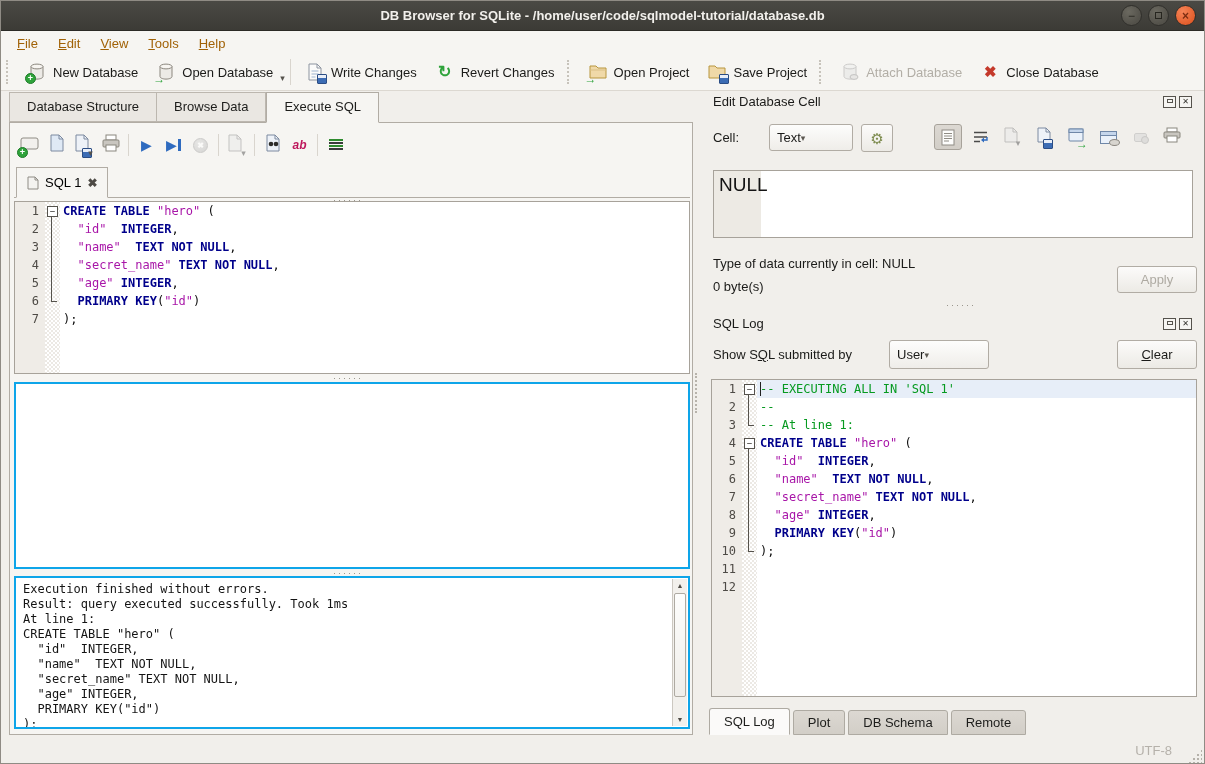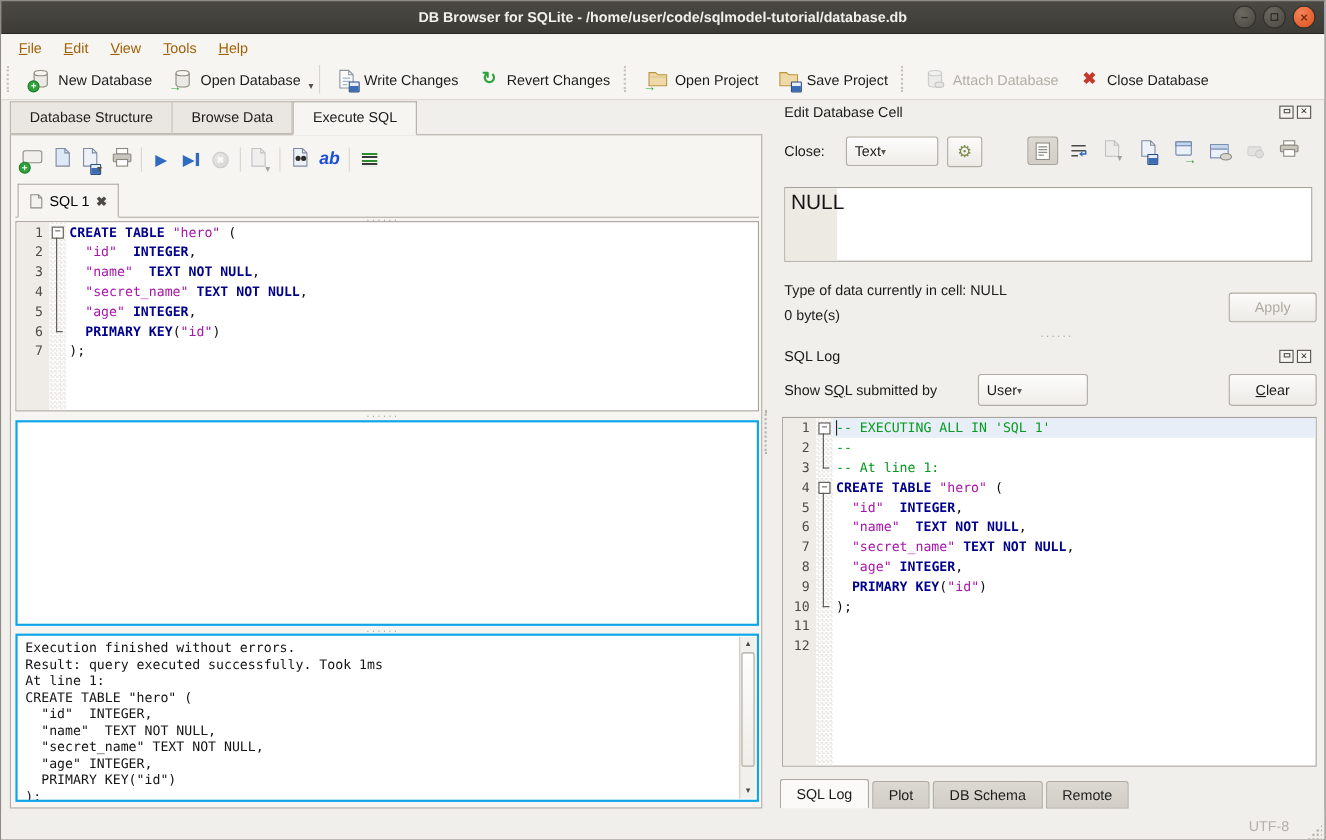--- a/index.html
+++ b/index.html
@@ -55,21 +55,21 @@
   .sqltoolbar { position:absolute; left:6px; top:7px; height:30px; display:flex; align-items:center; }
   .sbtn { width:27px; height:26px; display:flex; align-items:center; justify-content:center; position:relative; }
   .sbtn.disabled { opacity:.5; filter:grayscale(1); }
   .s-sep { width:1px; height:22px; background:#d9d5ce; margin:0 4px; }
   .play { color:#2f6bbf; font-size:14px; line-height:1; }
   .stepbar { width:3px; height:12px; background:#2f6bbf; margin-left:1px; }
   .stopcirc { width:15px; height:15px; border-radius:50%; background:radial-gradient(circle at 35% 30%, #dcd9d4, #b9b6b0);
     border:1px solid #a3a099; color:#fff; font-size:8px; line-height:13px; text-align:center; font-weight:bold; }
   .fmt { width:14px; height:12px;
     background:repeating-linear-gradient(to bottom,#2e8b2e 0 2px,transparent 2px 3px,#3a3a3a 3px 5px,transparent 5px 6px); }
-  .abtxt { color:#1d4ed8; font-weight:bold; font-size:16px; font-style:italic; }
+  .abtxt { color:#be185d; font-weight:bold; font-size:12px; font-style:italic; }
 
   .subtabs { position:absolute; left:4px; top:44px; width:676px; height:31px; border-bottom:1px solid #b1aca4; display:flex; }
   .subtab { display:flex; align-items:center; gap:6px; padding:0 10px; margin-left:2px; height:31px;
     background:#f6f5f2; border:1px solid #b1aca4; border-bottom:1px solid #f6f5f2; font-size:13px; position:relative; top:0; z-index:2; }
   .closex { color:#4d4a45; font-weight:bold; font-size:12px; }
 
   .codebox { position:absolute; background:#fff; border:1px solid #a7a29a; display:flex; overflow:hidden;
     font-family:"DejaVu Sans Mono", monospace; font-size:12px; }
   .gutter { width:30px; background:#efece7; color:#4e4b46; text-align:right; padding-right:6px; flex:0 0 30px; }
   .gutter .ln { height:18px; line-height:18px; }
@@ -427,21 +427,21 @@
   <div class="vsplit"></div>
 
   <div class="rpanel">
 
     <div class="dockhead" style="top:3px;">Edit Database Cell</div>
     <div class="dockbtns" style="top:5px;">
       <span class="dockbtn float"></span>
       <span class="dockbtn close"></span>
     </div>
 
-    <div class="label13" style="position:absolute; left:12px; top:39px;">Close:</div>
+    <div class="label13" style="position:absolute; left:12px; top:39px;">Cell:</div>
     <div class="sel" style="left:68px; top:33px; width:84px; height:27px;">
       <span>Text</span>
       <span class="car">▾</span>
     </div>
     <div class="gearbtn" style="left:160px; top:33px;">
       <span class="gear">⚙</span>
     </div>
 
     <div style="position:absolute; left:233px; top:33px; display:flex; gap:4px;">
       <span class="ebtn pressed">

